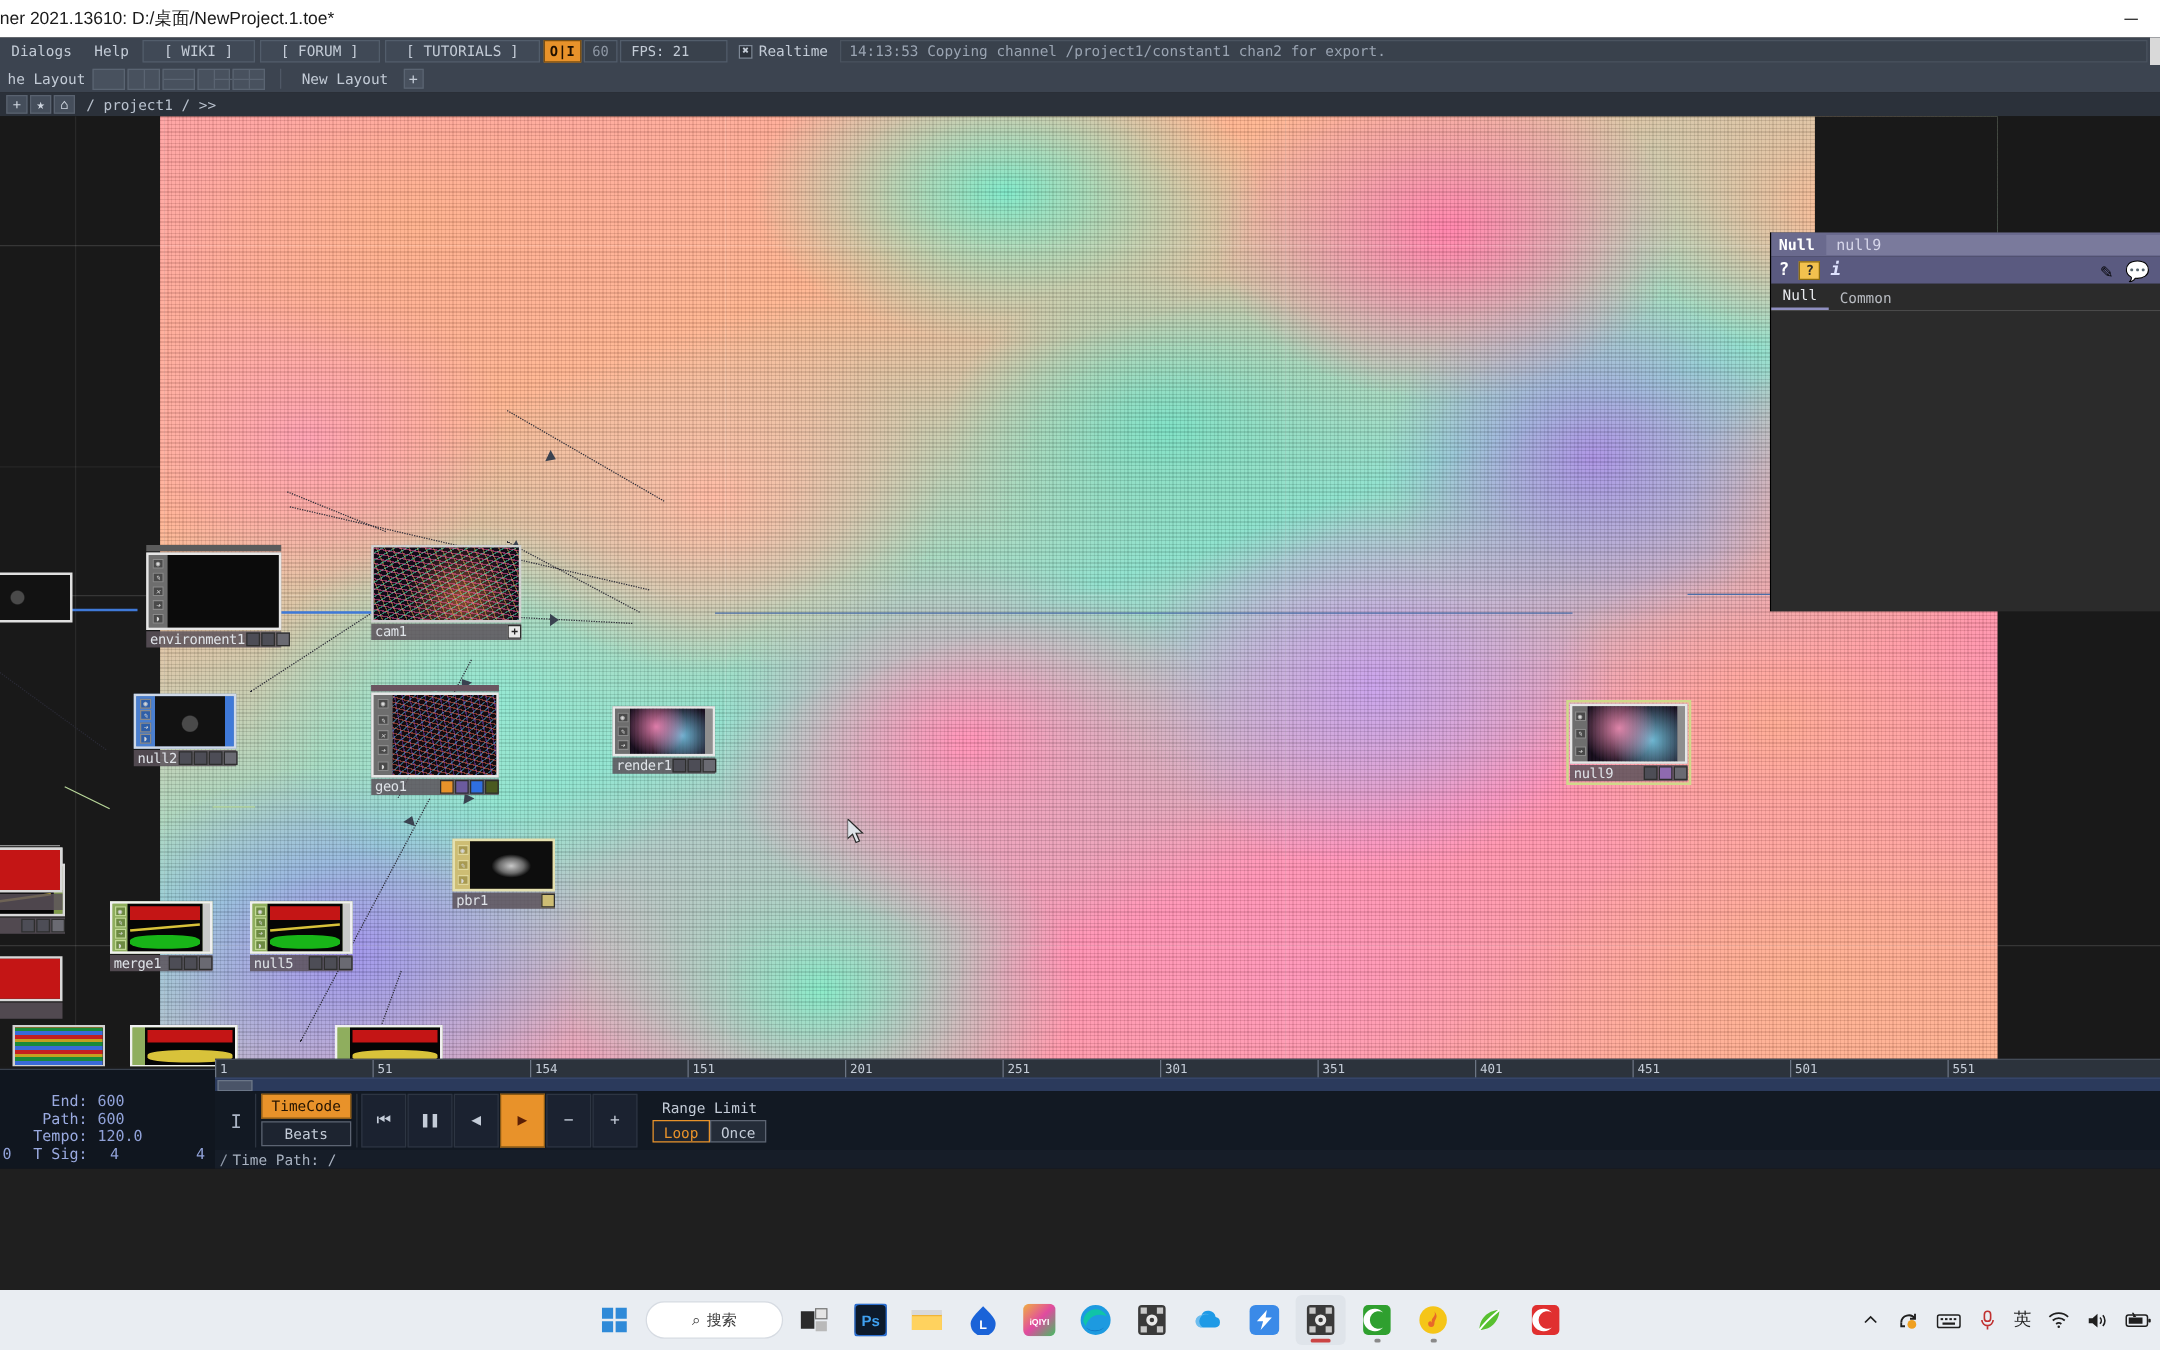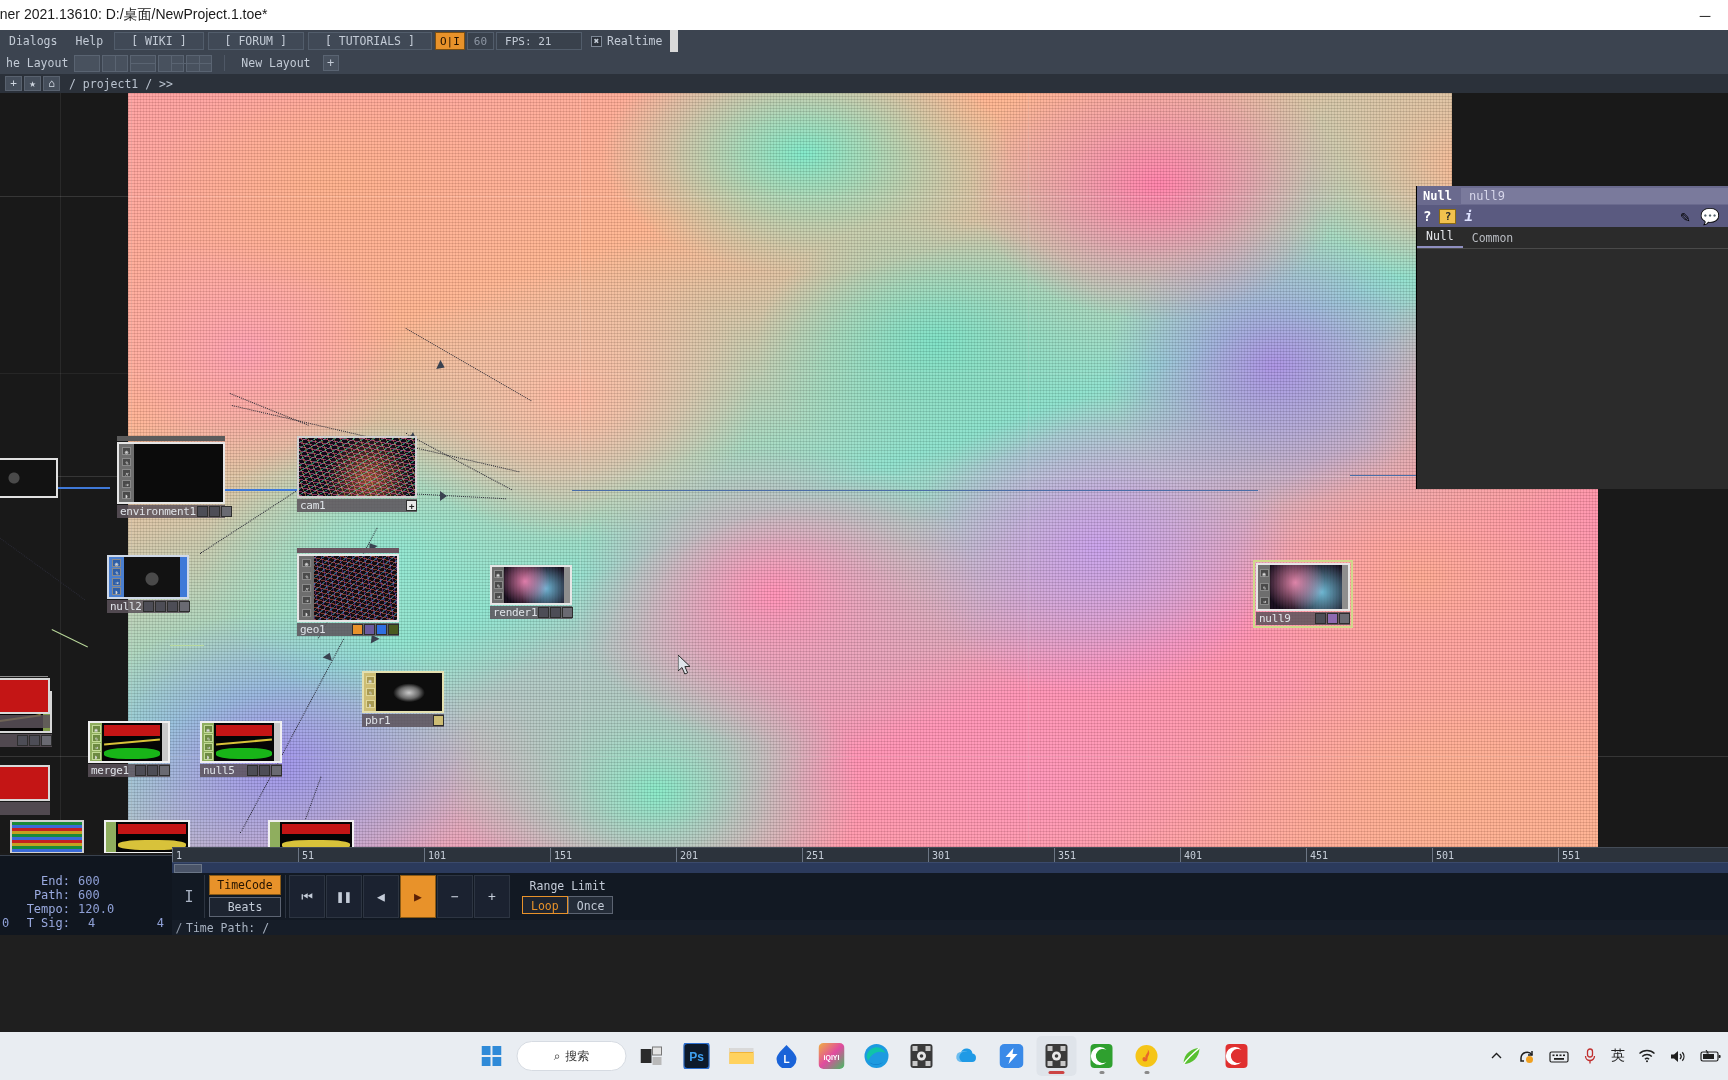--- a/index.html
+++ b/index.html
@@ -31,21 +31,21 @@
   }
   #menubar .mi { display:flex; align-items:center; padding: 0 9px; white-space: nowrap; }
   .btnbox {
     display:flex;align-items:center;justify-content:center;
     border:1px solid #525d6b; background:#404956; margin: 2px 2px;
     padding: 0 16px; color:#c3cbd6; height:18px; white-space:nowrap;
   }
   .oi {
     display:flex;align-items:center;justify-content:center;
     background:#e8922a; color:#201000; border:1px solid #7b4f12;
-    height:18px; margin:2px 1px; padding:0 4px; font-size:11px; font-weight:normal;
+    height:18px; margin:2px 1px; padding:0 4px; font-size:11px; font-weight:bold;
   }
   .fpsbox {
     display:flex;align-items:center; border:1px solid #525d6b; background:#39414c;
     height:18px; margin:2px 1px; padding:0 6px; color:#8d96a3; font-size:11px;
   }
   .fpsbox2 {
     display:flex;align-items:center; border:1px solid #525d6b; background:#39414c;
     height:18px; margin:2px 1px; padding:0 8px; color:#c3cbd6; font-size:11px; min-width:86px;
   }
   .rt { display:flex; align-items:center; gap:5px; padding: 0 8px; }
@@ -325,20 +325,21 @@
     <div class="btnbox">[ WIKI ]</div>
     <div class="btnbox">[ FORUM ]</div>
     <div class="btnbox">[ TUTORIALS ]</div>
     <div class="oi">O|I</div>
     <div class="fpsbox">60</div>
     <div class="fpsbox2">FPS: 21</div>
     <div class="rt">
       <span class="rtchk">✖</span>
       <span>Realtime</span>
     </div>
+    <div id="statusmsg">14:13:53 Copying channel /project1/constant1 chan2 for export.</div>
     <div class="rightpad"></div>
   </div>
 
   <div id="layoutbar">
     <div class="lbl">he Layout</div>
     <div class="layicon"></div>
     <div class="layicon">
       <i style="left:12px;top:0;width:1px;height:100%"></i>
     </div>
     <div class="layicon">
@@ -708,21 +709,21 @@
     </div>
 
     <svg id="cursor" width="16" height="22" viewBox="0 0 16 22">
       <polygon points="0,0 0,16 4,12.5 6.8,19 9.6,17.8 6.9,11.6 12,11.4" fill="#dfe4ea" stroke="#2a2a2a" stroke-width="1"></polygon>
     </svg>
   </div>
 
   <div id="ruler">
     <div class="tick" style="left:0px">1</div>
     <div class="tick" style="left:126px">51</div>
-    <div class="tick" style="left:252px">101</div>
+    <div class="tick" style="left:252px">154</div>
     <div class="tick" style="left:378px">151</div>
     <div class="tick" style="left:504px">201</div>
     <div class="tick" style="left:630px">251</div>
     <div class="tick" style="left:756px">301</div>
     <div class="tick" style="left:882px">351</div>
     <div class="tick" style="left:1008px">401</div>
     <div class="tick" style="left:1134px">451</div>
     <div class="tick" style="left:1260px">501</div>
     <div class="tick" style="left:1386px">551</div>
   </div>

